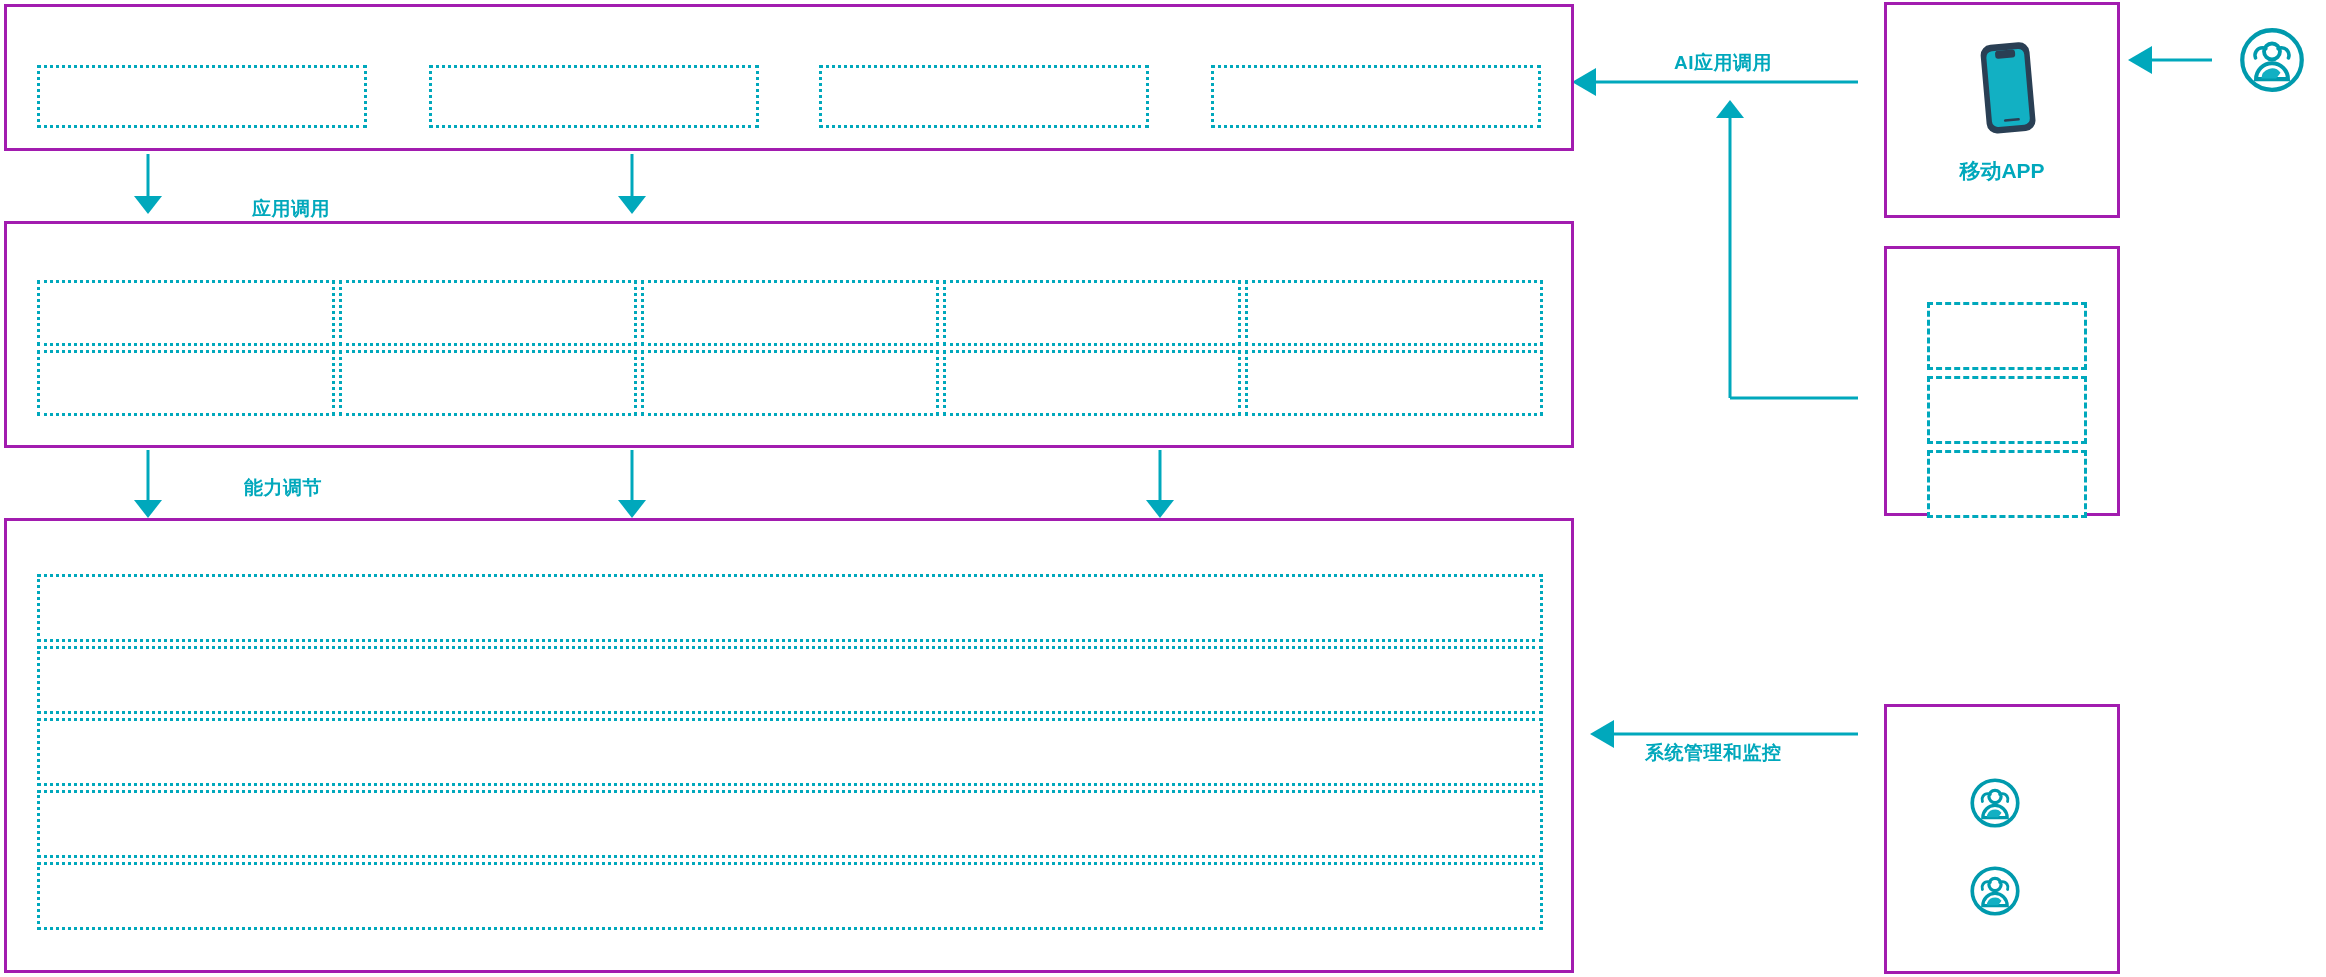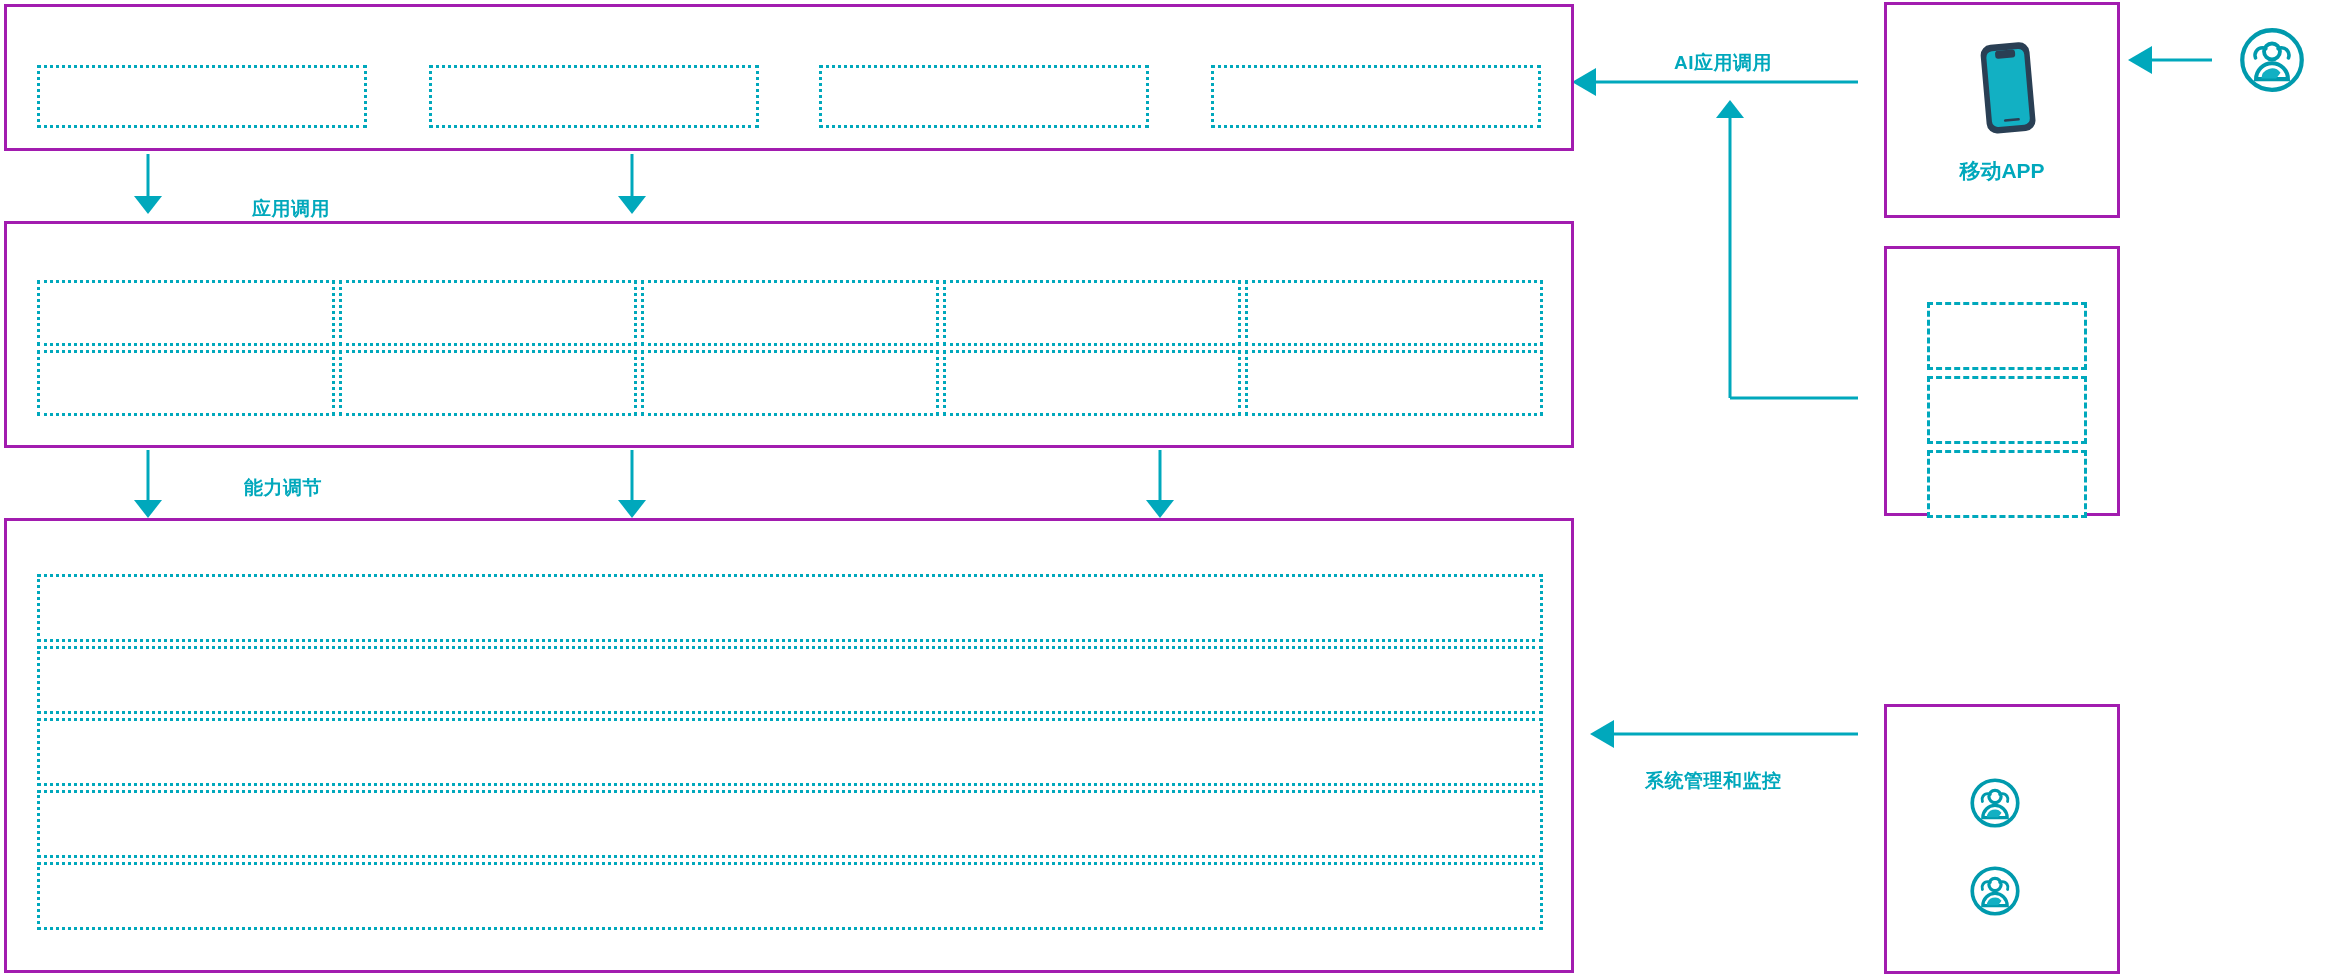--- a/index.html
+++ b/index.html
@@ -152,21 +152,21 @@
   <div class="panel" style="left:4px; top:518px; width:1570px; height:455px;">
     <div class="slot" style="left:30px; top:53px; width:1506px; height:68px;"></div>
     <div class="slot" style="left:30px; top:125px; width:1506px; height:68px;"></div>
     <div class="slot" style="left:30px; top:197px; width:1506px; height:68px;"></div>
     <div class="slot" style="left:30px; top:269px; width:1506px; height:68px;"></div>
     <div class="slot" style="left:30px; top:341px; width:1506px; height:68px;"></div>
   </div>
 
   <span class="conn-label" style="left:1674px; top:50px;">AI应用调用</span>
 
-  <span class="conn-label" style="left:1645px; top:768px;">系统管理和监控</span>
+  <span class="conn-label" style="left:1645px; top:740px;">系统管理和监控</span>
 
   <div class="panel" style="left:1884px; top:2px; width:236px; height:216px;">
     <div class="icon-wrap" style="left:70px; top:28px; width:100px; height:108px;">
       <svg width="100" height="108" viewBox="0 0 100 108" xmlns="http://www.w3.org/2000/svg">
         <g transform="rotate(-5 50 54)">
           <rect x="28" y="12" width="46" height="86" rx="9" ry="9" fill="#2a3f54" stroke="#2a3f54" stroke-width="3"></rect>
           <rect x="32" y="17" width="38" height="76" rx="6" ry="6" fill="#12b0c3"></rect>
           <path d="M44,17 h14 a3,3 0 0 1 3,3 v2 a3,3 0 0 1 -3,3 h-14 a3,3 0 0 1 -3,-3 v-2 a3,3 0 0 1 3,-3 z" fill="#2a3f54"></path>
           <rect x="44" y="86" width="16" height="2.5" rx="1.2" fill="#2a3f54"></rect>
         </g>

